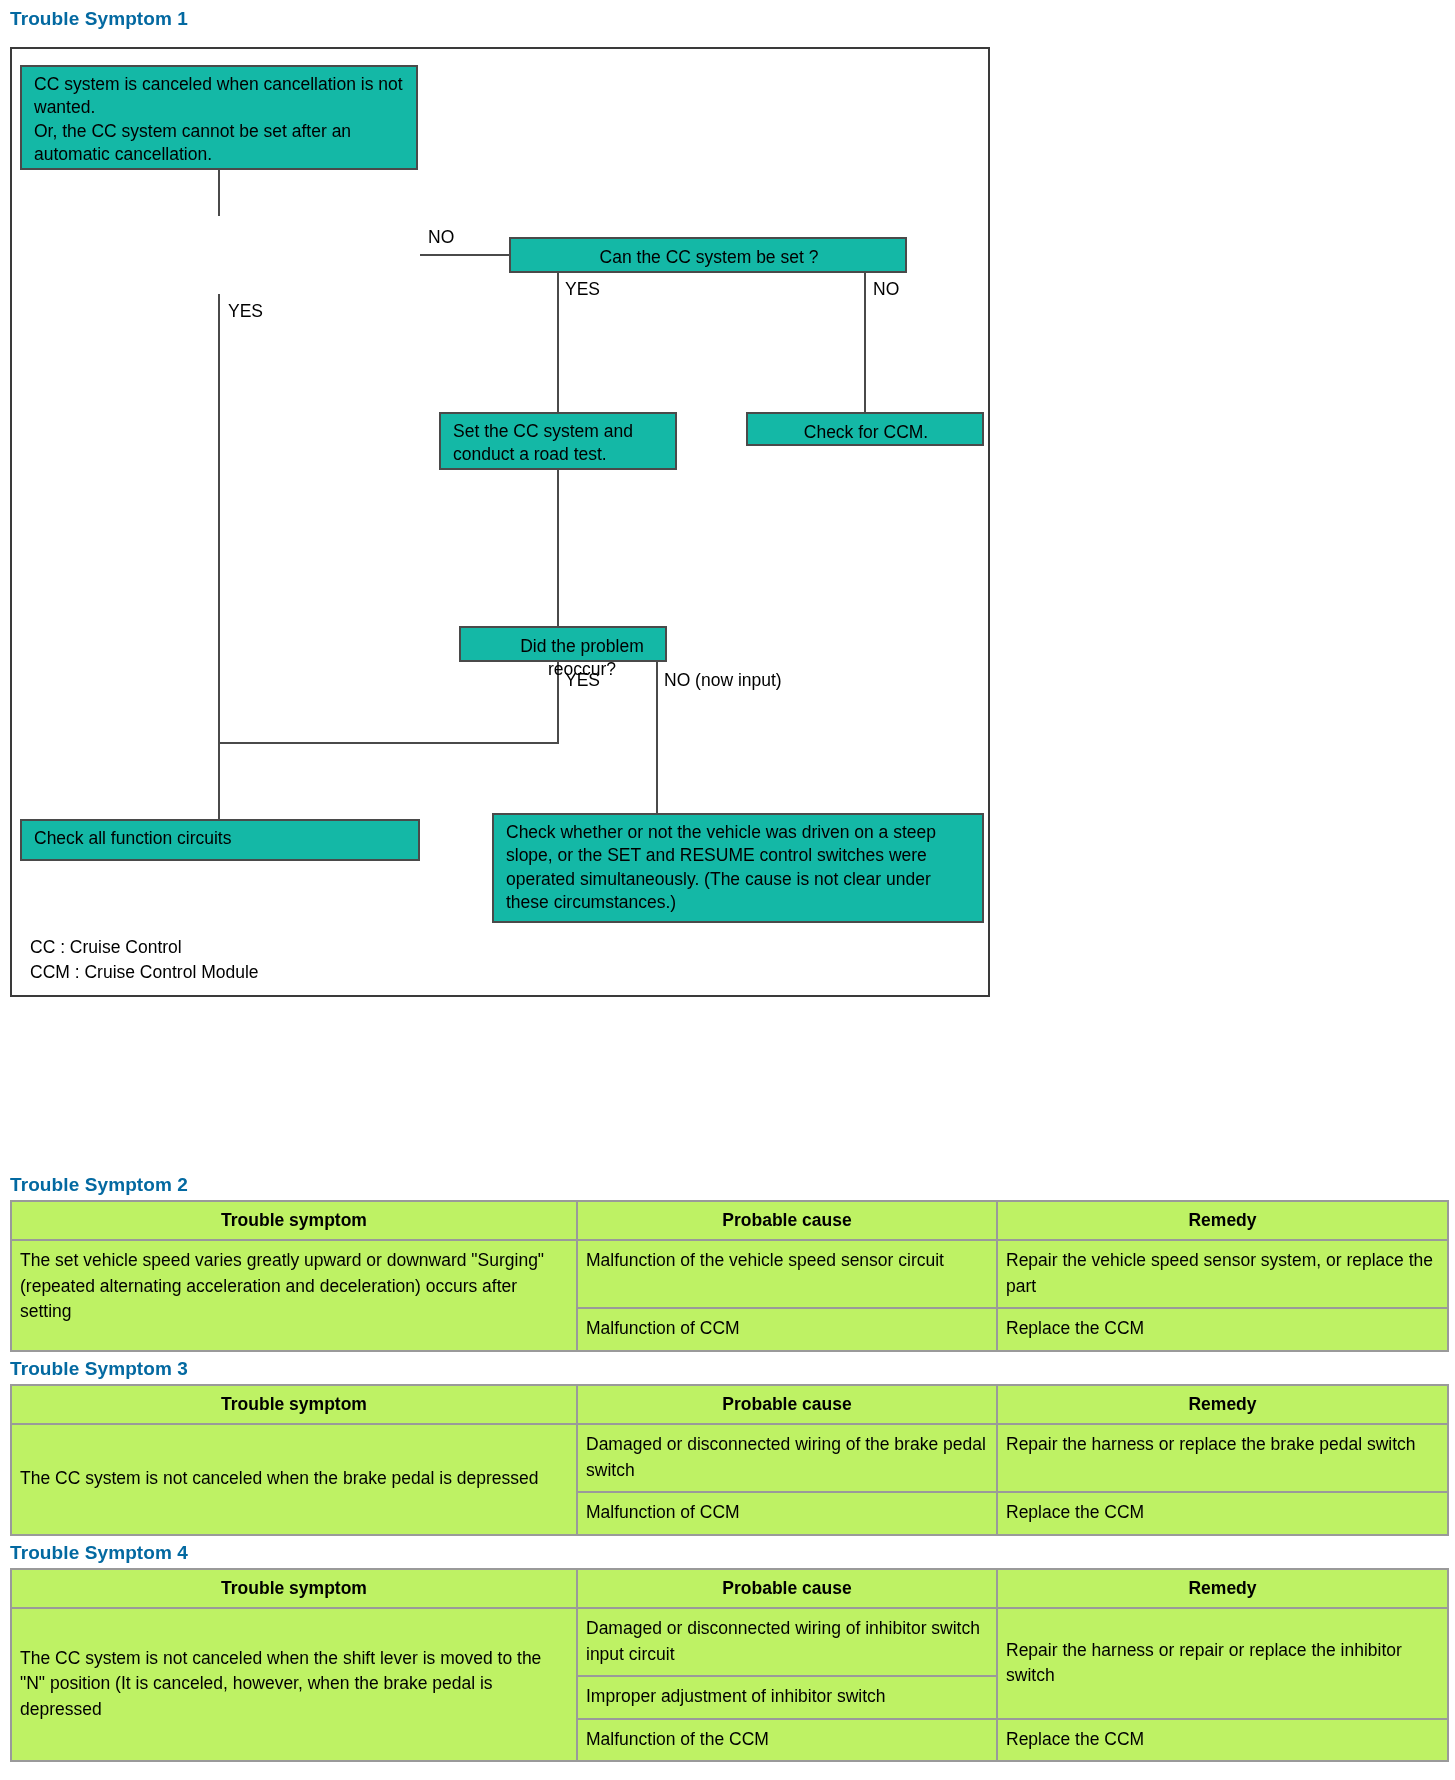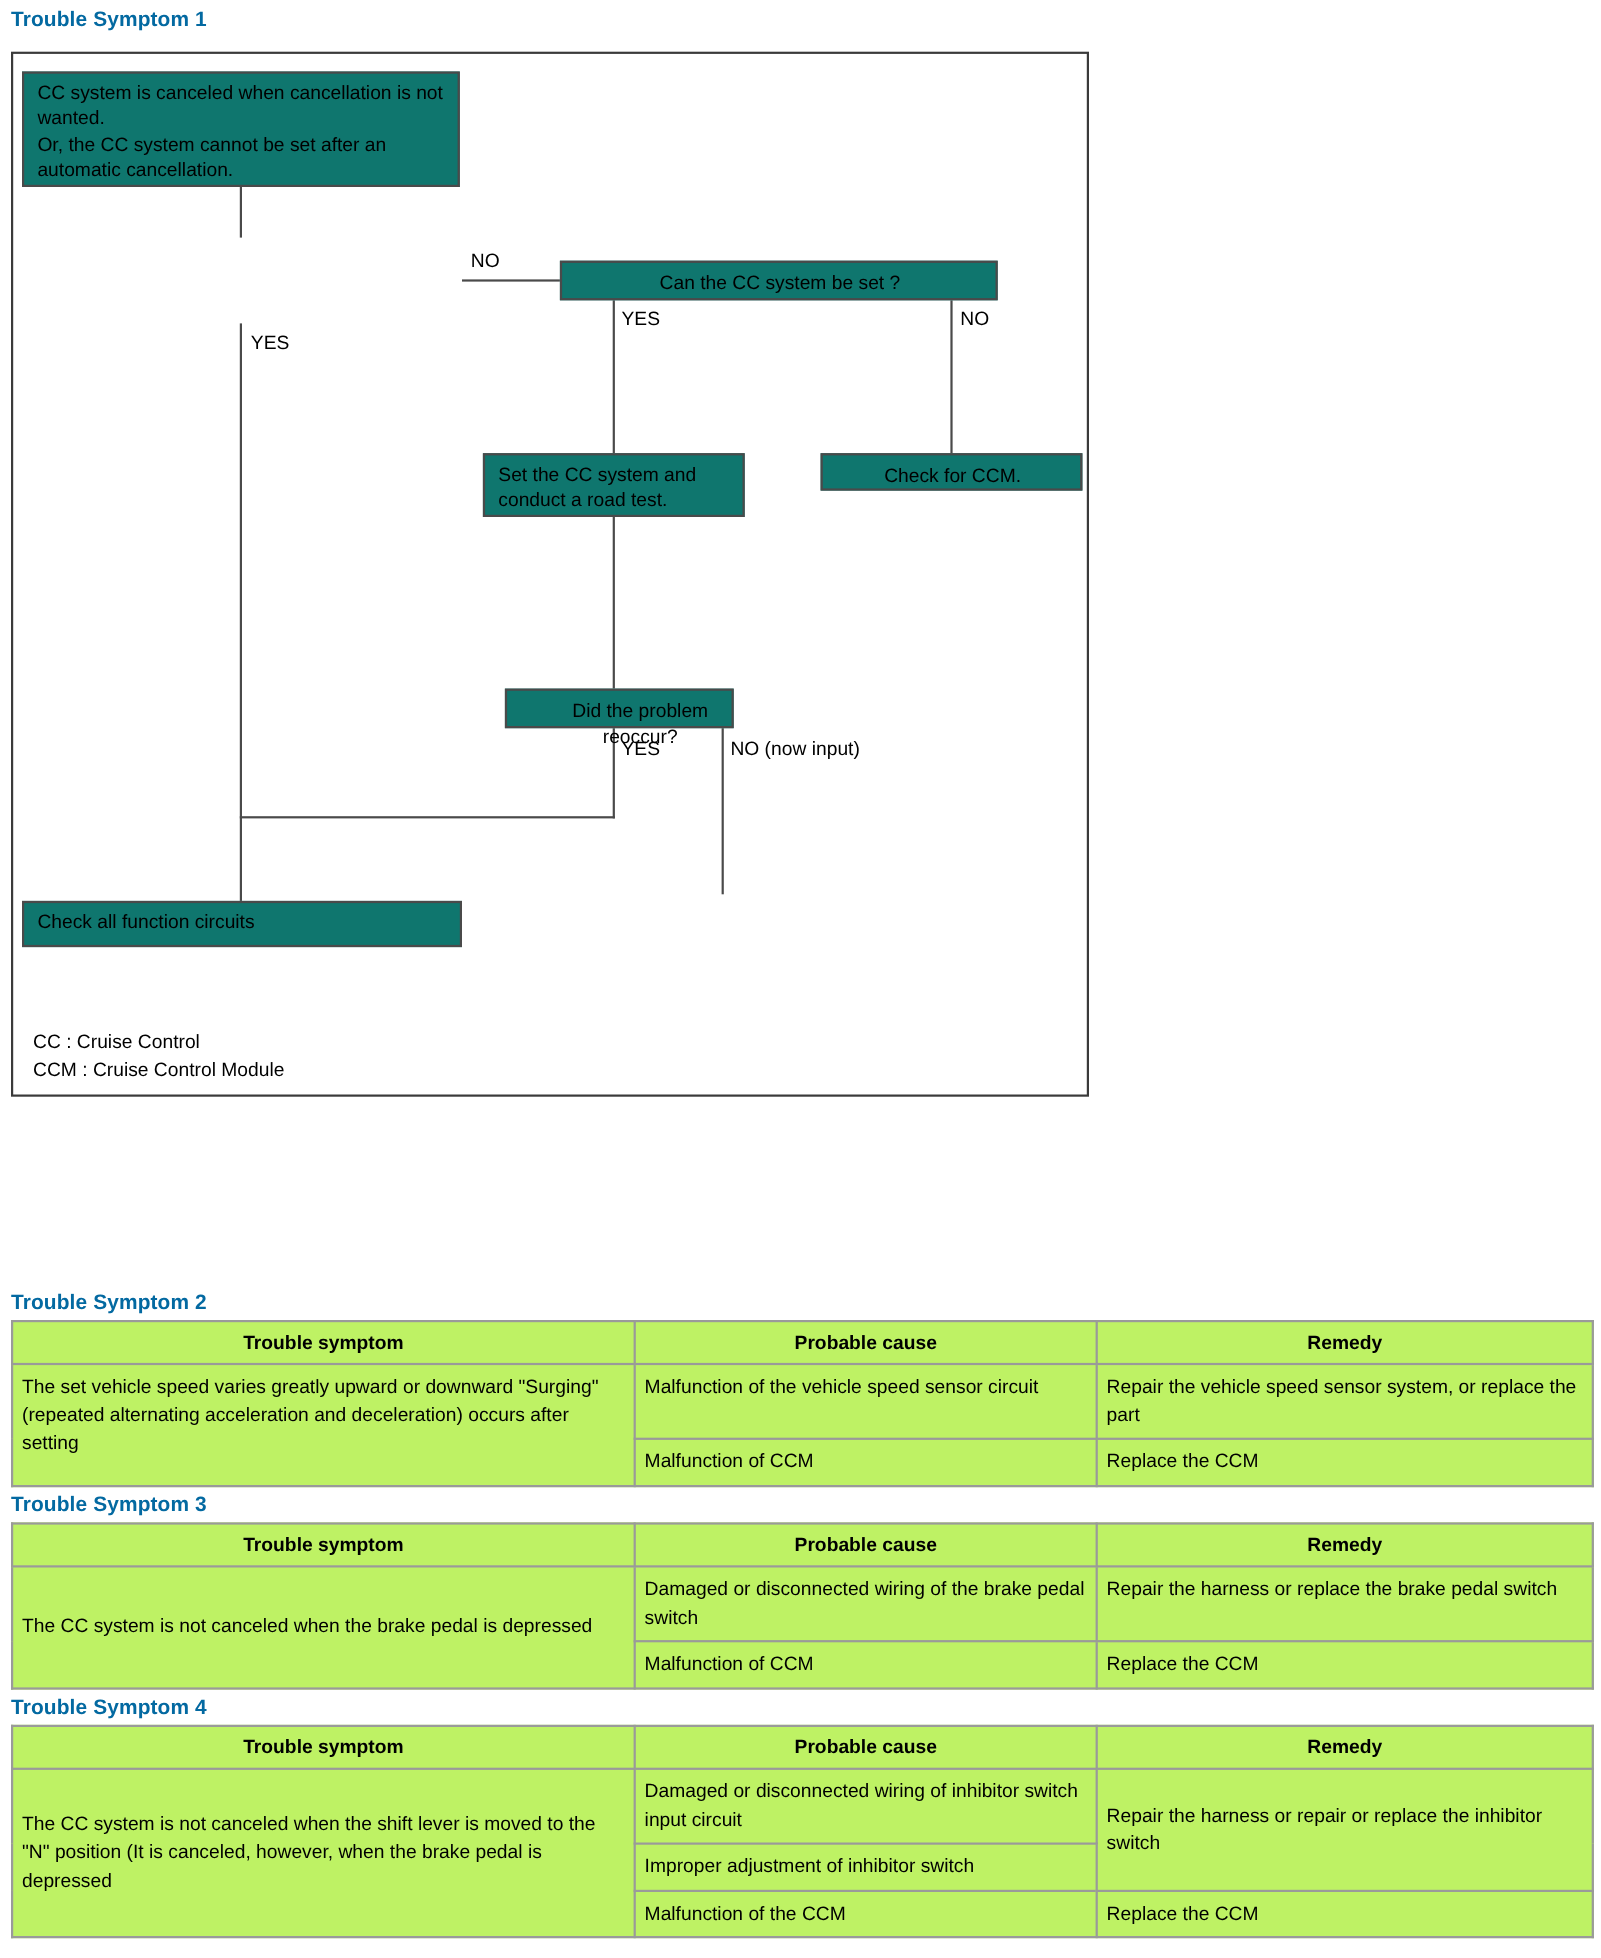--- a/index.html
+++ b/index.html
@@ -35,21 +35,21 @@
     top: 47px;
     width: 980px;
     height: 950px;
     border: 2px solid #3a3a3a;
     box-sizing: border-box;
     background: #fff;
   }
   .node {
     position: absolute;
     border: 2px solid #4a4a4a;
-    background: #0f766e;
+    background: #14b8a6;
     box-sizing: border-box;
     font-size: 17.5px;
     line-height: 1.33;
     padding: 6px 10px 6px 12px;
     z-index: 3;
   }
   .node.center { text-align: center; padding-top: 7px; }
   .edge-label {
     position: absolute;
     font-size: 17.5px;
@@ -140,20 +140,21 @@
   <div class="node center" id="n-canset">Can the CC system be set ?</div>
 
   <div class="node" id="n-setcc">Set the CC system and conduct a road test.</div>
 
   <div class="node center" id="n-checkccm">Check for CCM.</div>
 
   <div class="node center" id="n-reoccur">Did the problem reoccur?</div>
 
   <div class="node" id="n-checkall">Check all function circuits</div>
 
+  <div class="node" id="n-checkwhether">Check whether or not the vehicle was driven on a steep slope, or the SET and RESUME control switches were operated simultaneously. (The cause is not clear under these circumstances.)</div>
 
   <div class="edge-label" style="left:416px; top:180px;">NO</div>
   <div class="edge-label" style="left:216px; top:254px;">YES</div>
   <div class="edge-label" style="left:553px; top:232px;">YES</div>
   <div class="edge-label" style="left:861px; top:232px;">NO</div>
   <div class="edge-label" style="left:553px; top:623px;">YES</div>
   <div class="edge-label" style="left:652px; top:623px;">NO (now input)</div>
 
   <div class="legend" style="left:18px; top:886px;">CC : Cruise Control
 CCM : Cruise Control Module</div>

